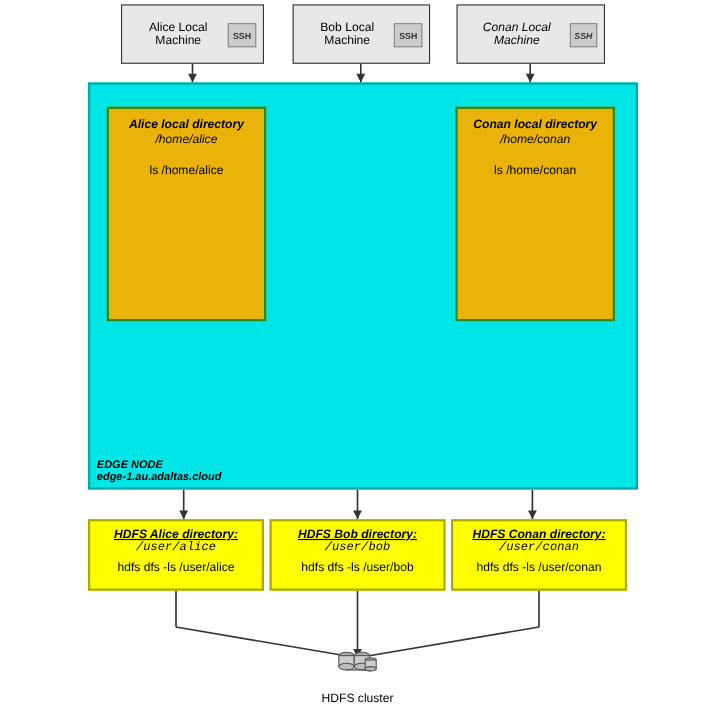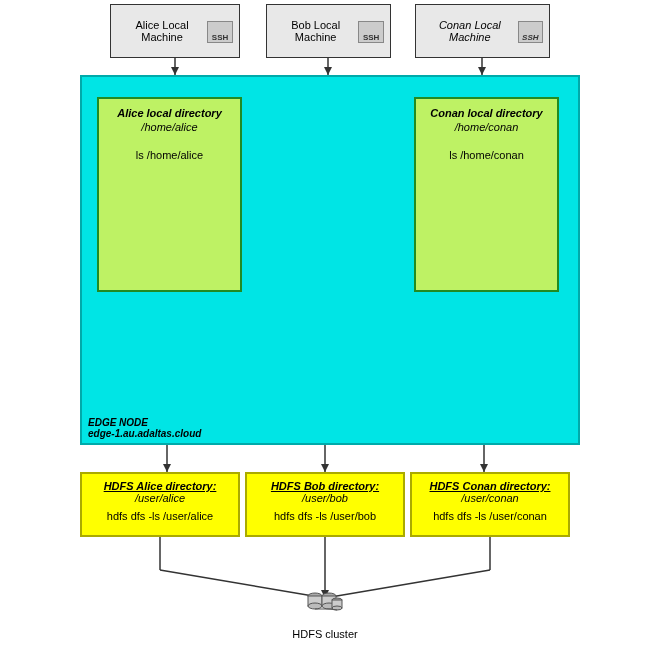--- a/index.html
+++ b/index.html
@@ -29,21 +29,21 @@
       flex-direction: row;
       align-items: center;
     }
     .ssh-icon {
       width: 28px;
       height: 22px;
       margin-top: 2px;
       background: #ccc;
       border: 1px solid #888;
       display: flex;
-      align-items: flex-end;
+      align-items: center;
       justify-content: center;
       font-size: 8px;
       font-weight: bold;
       color: #333;
     }
     
     .edge-node {
       position: absolute;
       background: #00e5e5;
       border: 2px solid #00aaaa;
@@ -52,21 +52,21 @@
       position: absolute;
       bottom: 4px;
       left: 6px;
       font-size: 10px;
       font-weight: bold;
       font-style: italic;
     }
     
     .local-dir-box {
       position: absolute;
-      background: #bef264;
+      background: #eab308;
       border: 2px solid #228B22;
     }
     .local-dir-title {
       font-weight: bold;
       font-style: italic;
       text-align: center;
       margin-bottom: 2px;
       font-size: 11px;
     }
     .local-dir-path {
@@ -90,20 +90,21 @@
     }
     .hdfs-title {
       font-weight: bold;
       font-style: italic;
       font-size: 11px;
       text-decoration: underline;
     }
     .hdfs-path {
       font-style: italic;
       font-size: 11px;
+      font-family: Liberation Mono, monospace;
     }
     .hdfs-cmd {
       font-size: 11px;
       margin-top: 6px;
     }
     
     .hdfs-cluster {
       position: absolute;
       text-align: center;
     }

